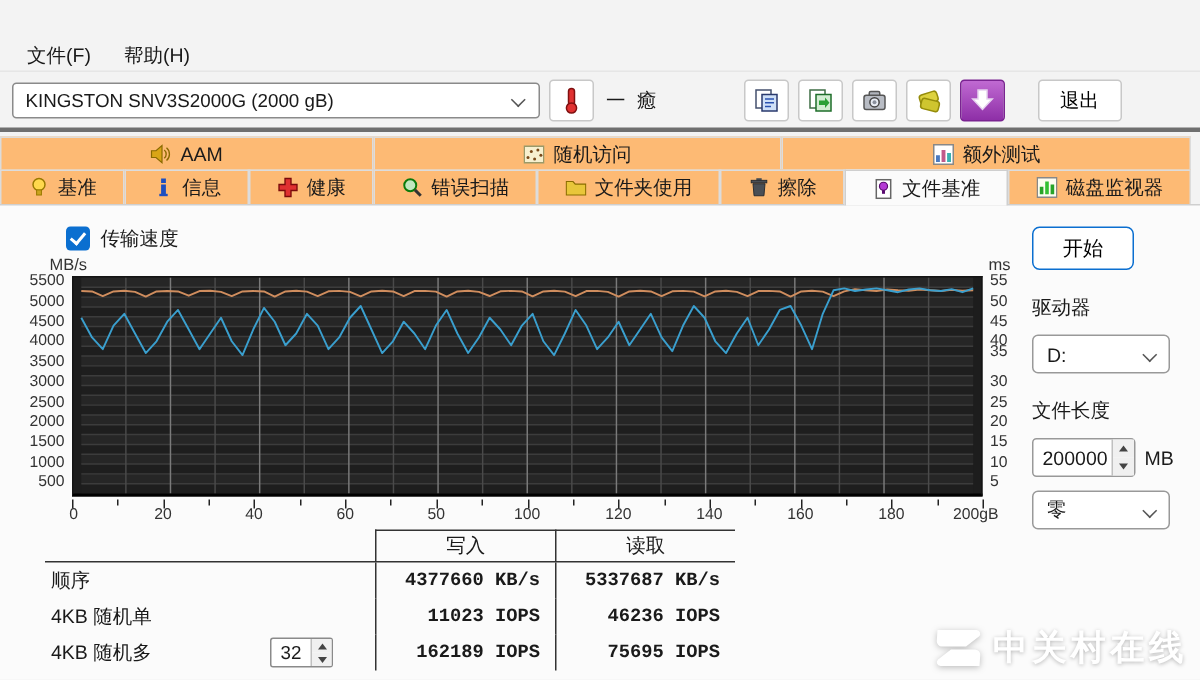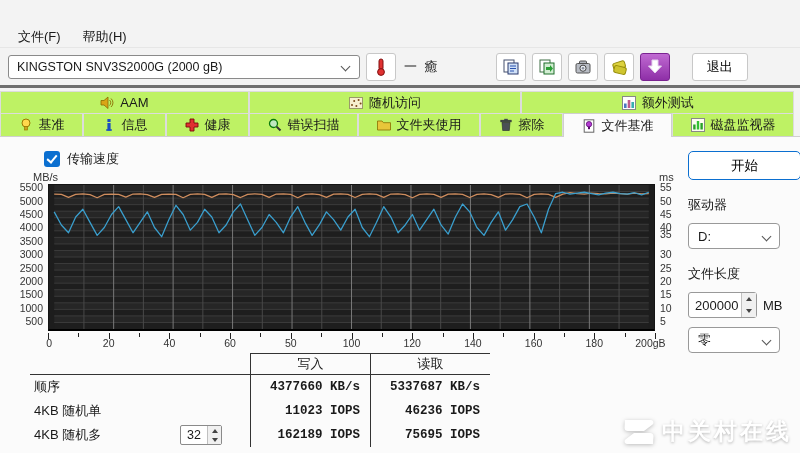--- a/index.html
+++ b/index.html
@@ -24,21 +24,21 @@
   .caret { width:7px; height:7px; border-right:1.5px solid #555; border-bottom:1.5px solid #555; transform:rotate(45deg); position:absolute; right:10px; top:7px; }
   .tool-btn { width:30px; height:28px; margin-left:6px; background:#fff; border:1px solid #c8c8c8; border-radius:3px; display:flex; align-items:center; justify-content:center; }
   .temp-read { margin:0 6px 0 8px; font-size:13px; letter-spacing:2px; }
   .tb-gap { width:44px; }
   .purple-btn { background:linear-gradient(#c06ad2,#8e2fa7); border-color:#7a2391; }
   .exit-btn { margin-left:22px; width:56px; height:28px; background:#fff; border:1px solid #c8c8c8; border-radius:3px; font-size:13px; display:flex; align-items:center; justify-content:center; font-family:inherit; }
 
   
   .tabstrip { position:absolute; left:0; top:91px; width:794px; }
   .tabs-row { display:flex; }
-  .tab { flex:1 1 auto; height:22px; display:flex; align-items:center; justify-content:center; gap:6px; background:#bef264; border:1px solid #dcdcdc; border-bottom:none; font-size:13px; white-space:nowrap; padding:0 8px; }
+  .tab { flex:1 1 auto; height:22px; display:flex; align-items:center; justify-content:center; gap:6px; background:#fdba74; border:1px solid #dcdcdc; border-bottom:none; font-size:13px; white-space:nowrap; padding:0 8px; }
   #row2 .tab { height:23px; }
   #row2 .tab.selected { background:#fbfbfb; position:relative; z-index:2; margin-bottom:-1px; height:24px; border-color:#cfcfcf; }
   .ticon { display:inline-flex; width:14px; height:14px; }
   .ticon svg { width:14px; height:14px; }
 
   
   .content { position:absolute; left:0; top:136px; width:800px; height:317px; background:#fbfbfb; border-top:1px solid #cfcfcf; }
 
   .cb-row { position:absolute; left:44px; top:13px; display:flex; align-items:center; gap:7px; }
   .checkbox { width:16px; height:16px; border-radius:3px; background:#0b6fd0; position:relative; }
@@ -71,21 +71,21 @@
   .rlabel { font-size:13px; padding-left:4px; }
   .spin-box { display:inline-flex; height:20px; border:1px solid #8a8a8a; background:#fff; border-radius:2px; }
   .spin-box .val { width:26px; display:flex; align-items:center; justify-content:center; font-size:12.5px; }
   .spins { display:flex; flex-direction:column; width:14px; border-left:1px solid #c0c0c0; }
   .spins .sb { flex:1; display:flex; align-items:center; justify-content:center; background:#f0f0f0; }
   .tri-up { width:0; height:0; border-left:3px solid transparent; border-right:3px solid transparent; border-bottom:4px solid #444; }
   .tri-dn { width:0; height:0; border-left:3px solid transparent; border-right:3px solid transparent; border-top:4px solid #444; }
 
   
   .rpanel { position:absolute; left:688px; top:14px; width:100px; }
-  .start-btn { width:113px; height:29px; background:#fff; border:1.5px solid #0b6fd0; border-radius:5px; font-size:13.5px; font-family:inherit; display:flex; align-items:center; justify-content:center; }
+  .start-btn { width:68px; height:29px; background:#fff; border:1.5px solid #0b6fd0; border-radius:5px; font-size:13.5px; font-family:inherit; display:flex; align-items:center; justify-content:center; }
   .rp-label { margin-top:16px; font-size:13px; }
   .rp-select { position:relative; margin-top:9px; width:92px; height:26px; background:#fff; border:1px solid #999; border-radius:4px; display:flex; align-items:center; padding:0 20px 0 9px; font-size:13px; }
   .rp-select .caret { top:9px; right:9px; }
   .len-row { margin-top:9px; display:flex; align-items:center; gap:6px; }
   .len-spin { display:flex; height:26px; border:1px solid #999; border-radius:3px; background:#fff; }
   .len-spin .val { width:52px; display:flex; align-items:center; justify-content:flex-start; padding-left:6px; font-size:13px; }
   .len-spin .spins { width:15px; }
   .unit { font-size:13px; }
 
   

